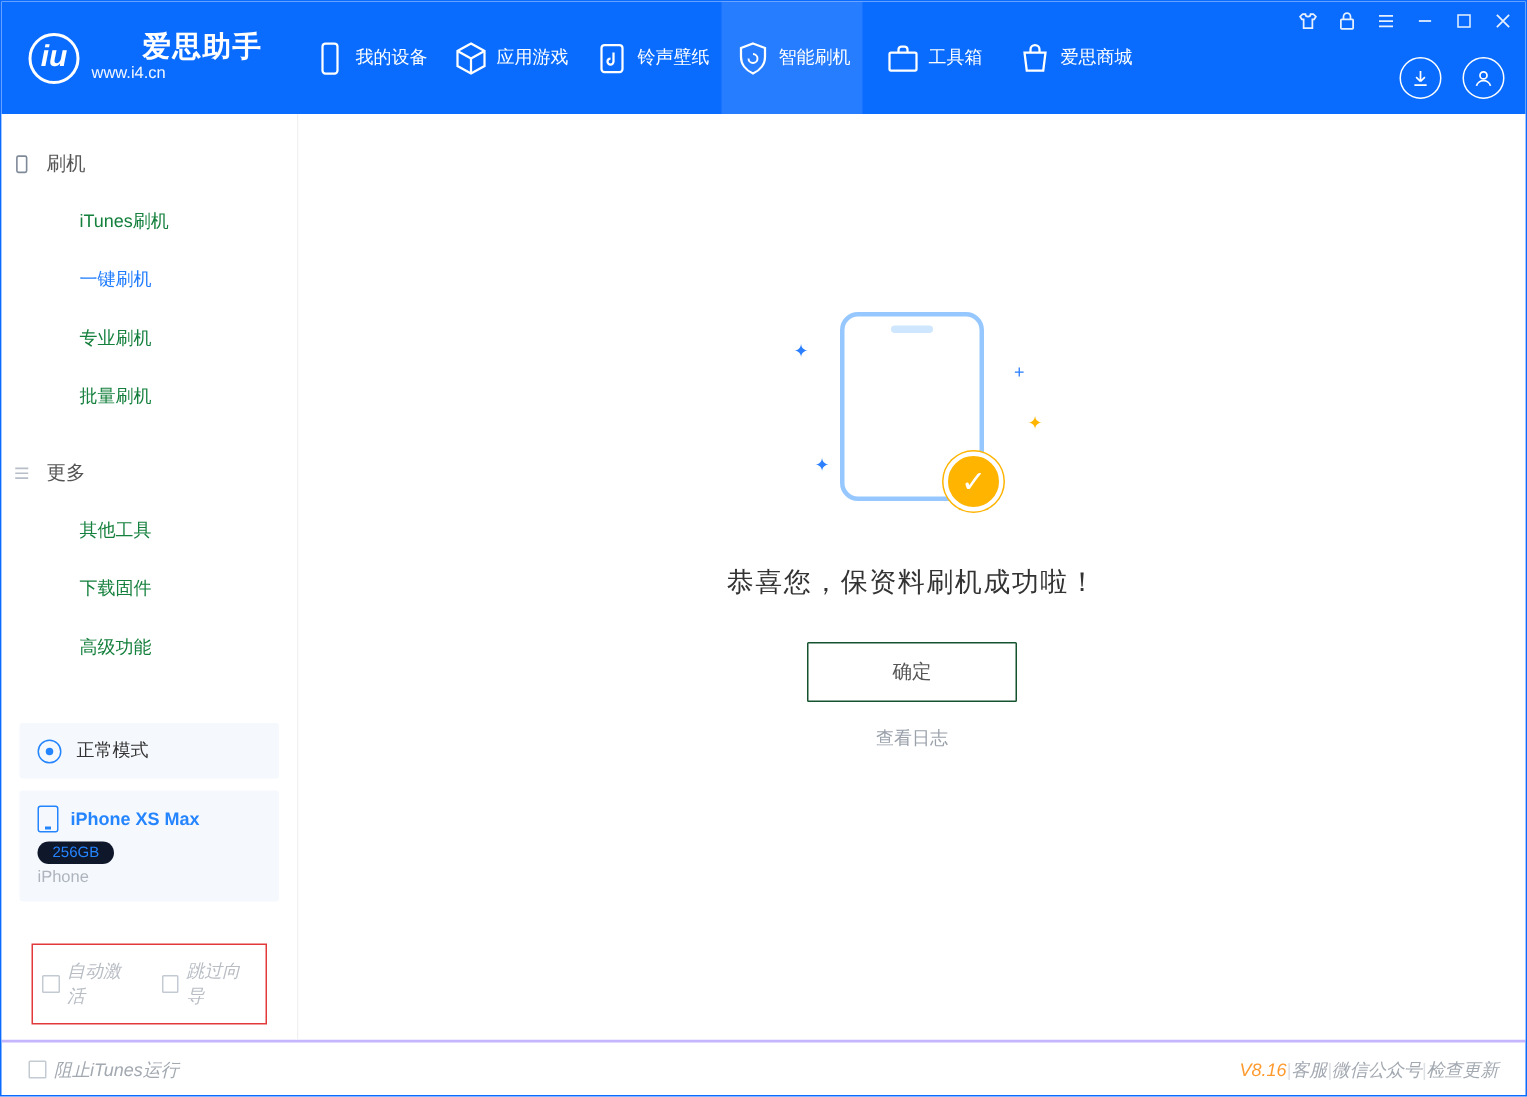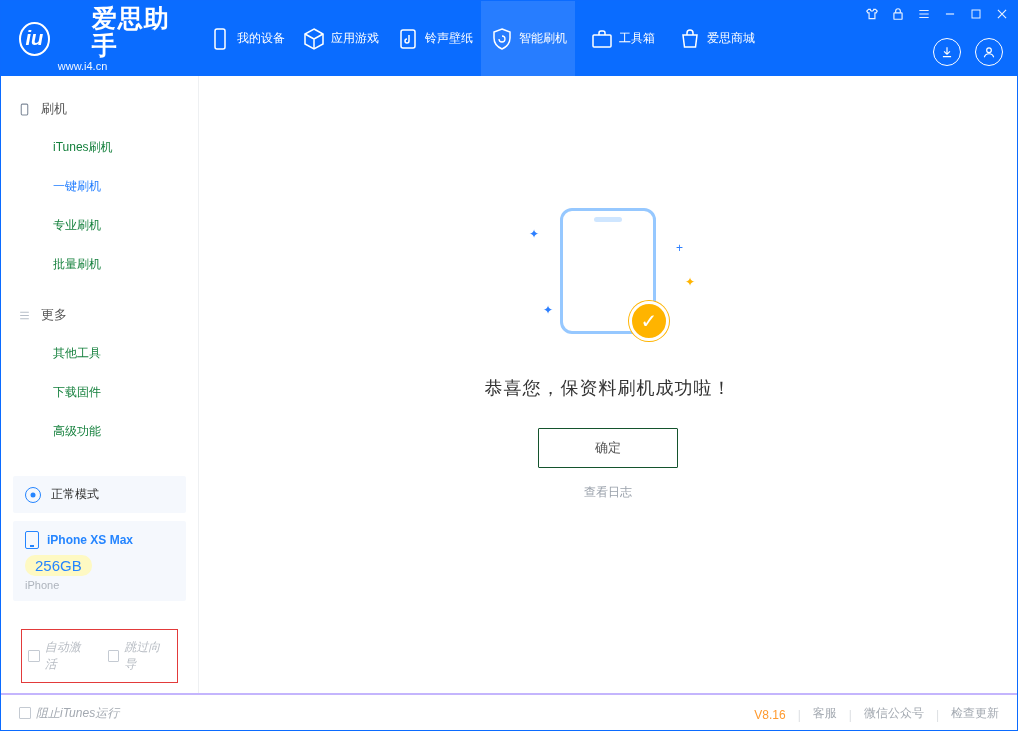--- a/index.html
+++ b/index.html
@@ -2,64 +2,64 @@
 <html><head>
 <meta charset="utf-8">
 <style>
 * { margin: 0; padding: 0; box-sizing: border-box; font-family: "Microsoft YaHei", Arial, sans-serif; }
 body { background: #fff; width: 1018px; height: 731px; overflow: hidden; border: 1px solid #0b6bff; }
 .header { height: 75px; background: linear-gradient(to bottom, #0a6cff, #0a6cff); display: flex; align-items: stretch; color: #fff; position: relative; }
 .logo-block { display: flex; align-items: center; padding: 0 18px 0 18px; width: 198px; }
 .logo-circle { width: 34px; height: 34px; border: 2.5px solid #fff; border-radius: 50%; display: flex; align-items: center; justify-content: center; margin-right: 8px; }
 .logo-circle span { font-size: 20px; font-weight: 800; font-style: italic; color: #fff; }
 .logo-text { display: flex; flex-direction: column; justify-content: center; line-height: 1.1; }
-.app-name { font-size: 25px; font-weight: 600; letter-spacing: 1px; margin-left: 34px; }
+.app-name { font-size: 19px; font-weight: 600; letter-spacing: 1px; margin-left: 34px; }
 .app-url { font-size: 11px; opacity: 0.95; }
 .tabs { display: flex; align-items: stretch; }
 .tab { width: 94px; display: flex; flex-direction: row; align-items: center; justify-content: center; font-size: 12px; cursor: pointer; position: relative; gap: 4px; }
 .tab.active { background: rgba(255,255,255,0.12); }
 .tab .ico { width: 26px; height: 26px; display: flex; align-items: center; justify-content: center; }
 .tab .ico svg { width: 24px; height: 24px; fill: none; stroke: #fff; stroke-width: 1.5; }
 .win-controls { position: absolute; right: 8px; top: 6px; display: flex; gap: 12px; align-items: center; }
 .win-controls span { width: 14px; height: 14px; display: flex; align-items: center; justify-content: center; cursor: pointer; color: #fff; font-size: 13px; opacity: 0.9; }
 .header-right { position: absolute; right: 14px; bottom: 10px; display: flex; gap: 14px; }
 .circle-btn { width: 28px; height: 28px; border: 1.6px solid #fff; border-radius: 50%; display: flex; align-items: center; justify-content: center; cursor: pointer; }
 .body { display: flex; height: 617px; }
 .sidebar { width: 198px; border-right: 1px solid #eef0f2; background: #fff; display: flex; flex-direction: column; }
 .side-scroll { flex: 1; padding-top: 14px; }
-.side-group-hd { display: flex; align-items: center; gap: 10px; padding: 10px 16px; color: #555; font-size: 13px; font-weight: 500; }
+.side-group-hd { display: flex; align-items: center; gap: 10px; padding: 10px 6px; color: #555; font-size: 13px; font-weight: 500; }
 .side-group-hd .gicon { width: 14px; height: 14px; display: flex; align-items: center; justify-content: center; color: #888; }
 .side-item { padding: 11px 22px 11px 52px; font-size: 12px; color: #15803d; cursor: pointer; }
 .side-item.active { color: #1f7cff; }
 .side-bottom { padding: 10px 12px 0 12px; }
 .mode-card { background: #f5f8fd; border-radius: 2px; padding: 10px 12px; display: flex; align-items: center; gap: 10px; font-size: 12px; color: #333; margin-bottom: 8px; }
 .mode-card .dot { width: 16px; height: 16px; border: 1.4px solid #2585ff; border-radius: 50%; position: relative; }
 .mode-card .dot::after { content: ''; width: 5px; height: 5px; background: #2585ff; border-radius: 50%; position: absolute; top: 50%; left: 50%; transform: translate(-50%, -50%); }
 .device-card { background: #f5f8fd; border-radius: 2px; padding: 10px 12px; font-size: 12px; color: #333; }
 .device-row1 { display: flex; align-items: center; gap: 8px; font-weight: 700; color: #2585ff; }
 .phone-ico { width: 14px; height: 18px; border: 1.3px solid #2585ff; border-radius: 2px; position: relative; }
 .phone-ico::after { content: ''; width: 4px; height: 1.3px; background: #2585ff; position: absolute; bottom: 1.5px; left: 50%; transform: translateX(-50%); }
-.cap-pill { display: inline-block; background: #fef9c3; color: #2585ff; font-size: 15px; padding: 2px 10px; border-radius: 10px; margin-top: 6px; }
+.cap-pill { display: inline-block; background: #0f172a; color: #2585ff; font-size: 10px; padding: 2px 10px; border-radius: 10px; margin-top: 6px; }
 .device-sub { color: #aeb4bd; font-size: 11px; margin-top: 3px; }
 .red-box { margin: 28px 8px 10px 8px; border: 1.8px solid #e23a3a; padding: 9px 6px; display: flex; gap: 16px; align-items: center; }
 .chk { display: flex; align-items: center; gap: 5px; font-size: 12px; color: #b8bdc4; cursor: pointer; font-style: italic; }
 .chk .box { width: 12px; height: 12px; border: 1px solid #c4cad2; border-radius: 1px; }
 .main { flex: 1; background: #fff; display: flex; flex-direction: column; align-items: center; justify-content: center; }
 .illus { width: 96px; height: 126px; border: 3px solid #96c8ff; border-radius: 12px; position: relative; background: #fff; margin-top: -60px; }
 .illus::before { content: ''; position: absolute; top: 6px; left: 50%; transform: translateX(-50%); width: 28px; height: 5px; background: #cfe6ff; border-radius: 3px; }
 .badge { position: absolute; right: -16px; bottom: -10px; width: 40px; height: 40px; background: #ffb400; border-radius: 50%; display: flex; align-items: center; justify-content: center; color: #fff; font-size: 20px; border: 3px solid #fff; box-shadow: 0 0 0 1px #ffb400; }
 .sparkle { position: absolute; color: #2c7fff; font-size: 12px; }
 .s1 { left: -34px; top: 16px; } .s2 { left: -20px; top: 92px; }
 .s3 { right: -30px; top: 30px; } .s4 { right: -42px; top: 64px; color: #ffb400; }
 .msg { margin-top: 42px; font-size: 18px; color: #333; font-weight: 500; letter-spacing: 1px; }
 .ok-btn { margin-top: 28px; width: 140px; height: 40px; border: 1px solid #14532d; background: #fff; font-size: 13px; color: #555; cursor: pointer; border-radius: 1px; }
 .log-link { margin-top: 16px; font-size: 12px; color: #9aa1ab; cursor: pointer; }
 .footer { height: 38px; border-top: 2px solid #c4b5fd; display: flex; align-items: center; padding: 0 18px; font-size: 12px; color: #a3a9b1; }
 .footer .chk { color: #a3a9b1; }
-.footer-right { margin-left: auto; display: flex; align-items: flex-end; gap: 12px; color: #a3a9b1; }
+.footer-right { margin-left: auto; display: flex; align-items: center; color: #a3a9b1; font-style: italic; }
 .footer-right .sep { color: #dde0e4; }
 .footer-right span { cursor: pointer; }
 </style>
 </head>
 <body>
 
 <div class="header">
   <div class="logo-block">
     <div class="logo-circle">
         <span>iu</span>

